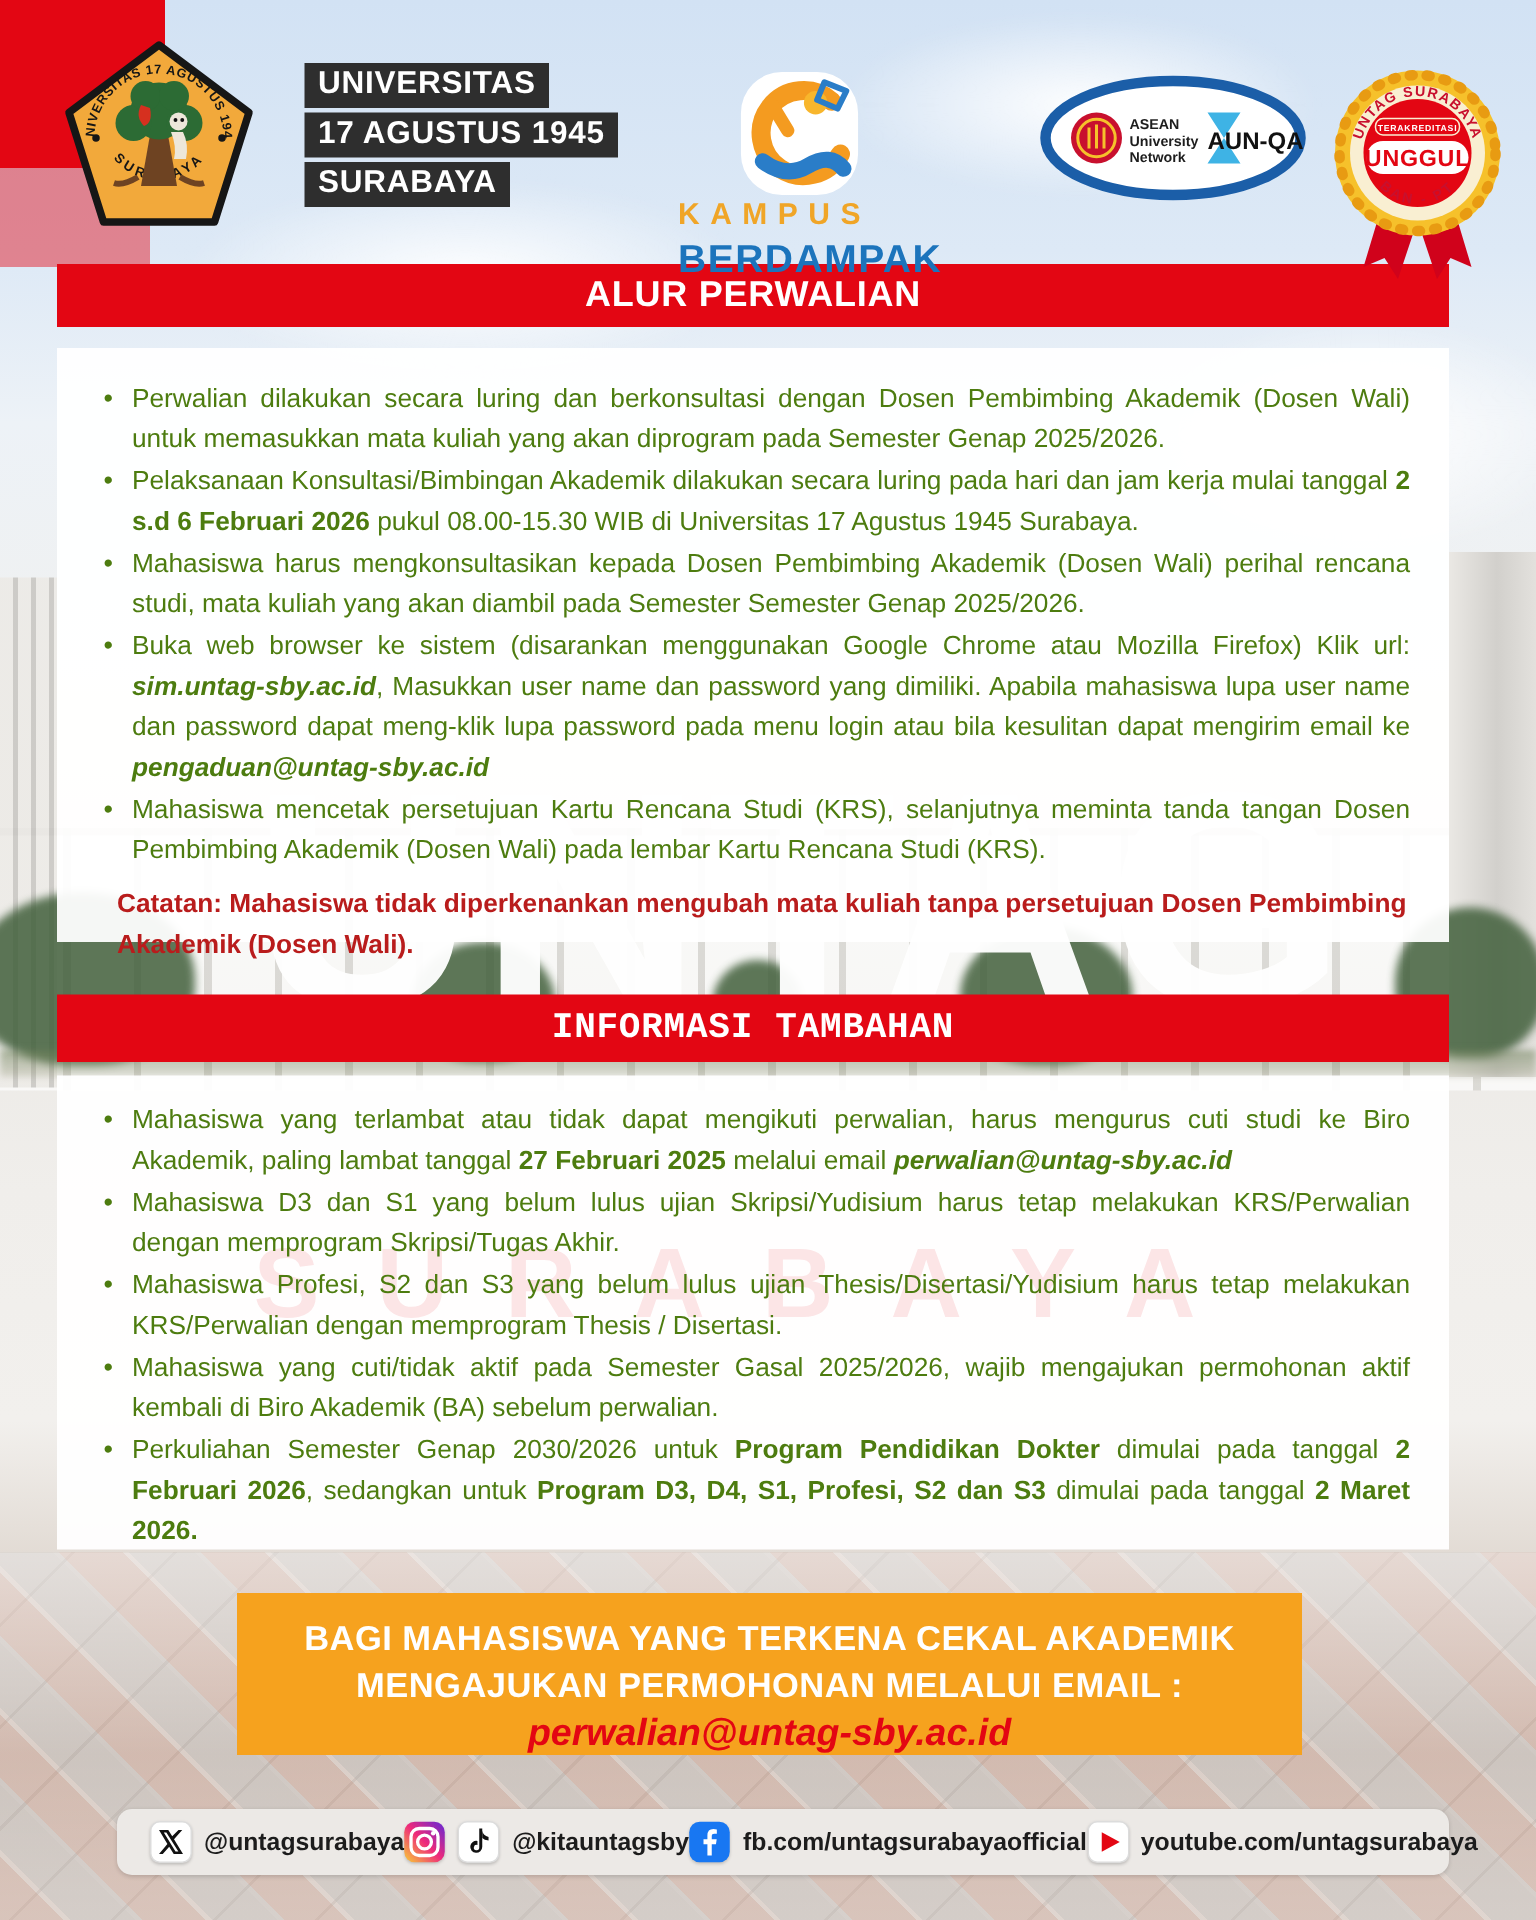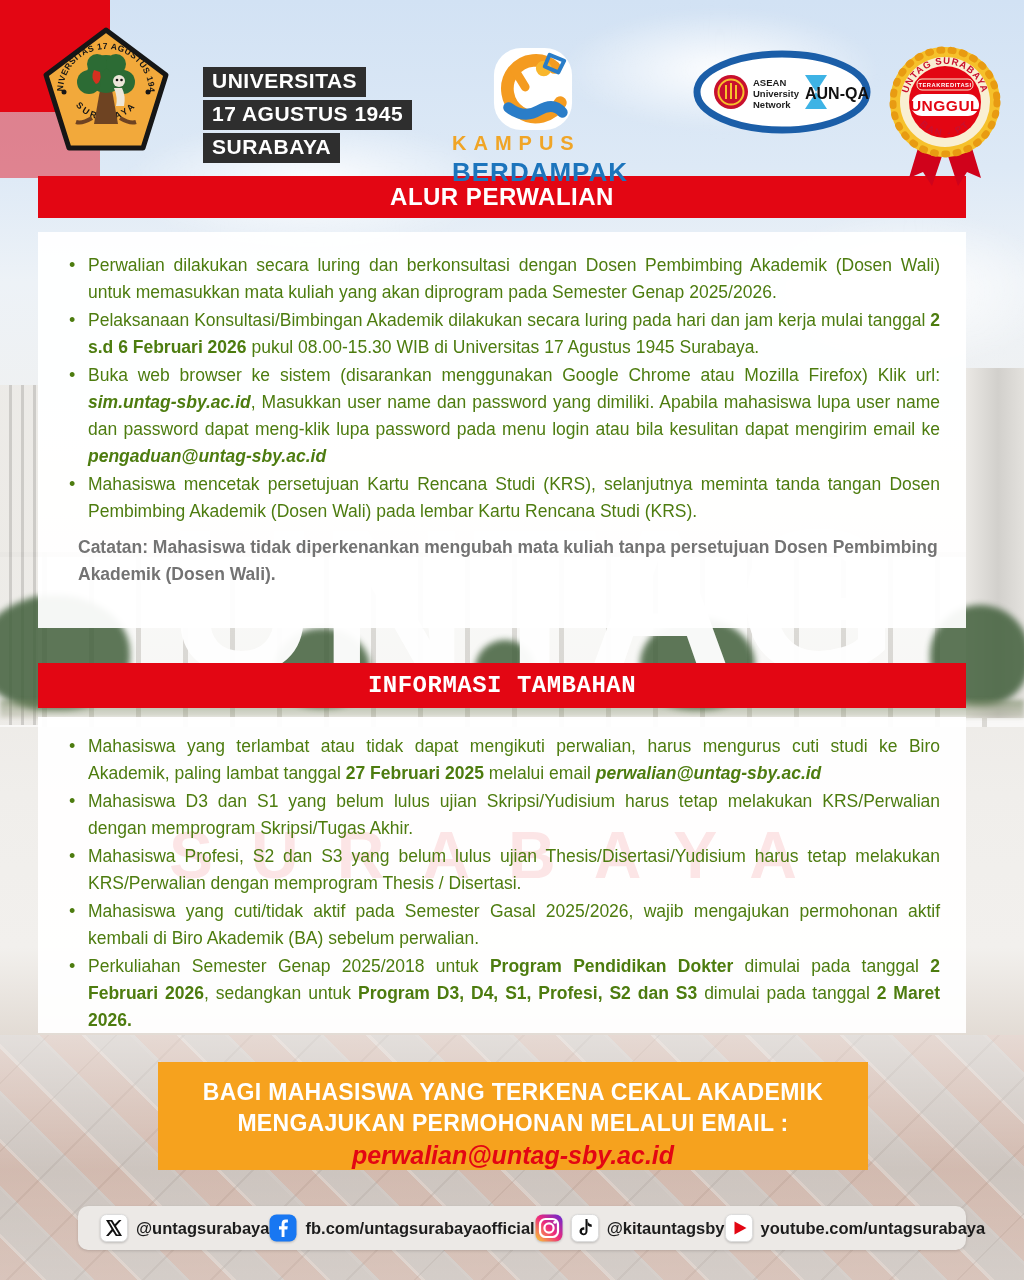--- a/index.html
+++ b/index.html
@@ -25,41 +25,41 @@
     background-image:
       linear-gradient(180deg,rgba(255,255,255,.55),rgba(255,255,255,.18) 55%,rgba(255,255,255,.3)),
       repeating-linear-gradient(45deg,rgba(172,102,76,.32) 0 30px,rgba(172,102,76,.08) 30px 33px,rgba(148,138,131,.3) 33px 64px,rgba(98,90,86,.14) 64px 67px),
       repeating-linear-gradient(-45deg,rgba(255,255,255,.12) 0 46px,rgba(120,110,104,.12) 46px 48px);}
   .wm-untag{position:absolute;z-index:1;left:168px;top:498px;width:720px;text-align:center;
     font-size:205px;line-height:1;font-weight:800;letter-spacing:4px;color:#ffffff;opacity:.96;}
   
   .hdr{position:absolute;z-index:3;}
   .corner-red{left:0;top:0;width:110px;height:112px;background:#E30613;}
   .corner-red2{left:0;top:112px;width:100px;height:66px;background:rgba(227,6,19,.45);}
-  .chips{left:175px;top:67px;padding-left:28px;}
+  .chips{left:175px;top:42px;padding-left:28px;}
   .chip{display:table;background:#2E2E2E;color:#fff;font-weight:700;font-size:21px;
     letter-spacing:.5px;padding:2px 9px 4px;margin-bottom:3px;white-space:nowrap;}
   .kb{left:438px;top:46px;display:flex;align-items:center;flex-direction:column;}
   .kb-text{margin-left:14px;}
   .kb-l1{color:#F0A527;font-weight:700;font-size:20px;letter-spacing:7px;}
   .kb-l2{color:#1C74BC;font-weight:800;font-size:26px;letter-spacing:1px;margin-top:2px;}
   
   .banner{position:absolute;z-index:2;left:38px;width:928px;background:#E30613;color:#fff;
     font-weight:800;text-align:center;letter-spacing:.5px;}
   .banner-1{top:176px;height:42px;line-height:42px;font-size:24px;}
   .banner-2{top:663px;height:45px;line-height:45px;font-size:24px;font-family:Liberation Mono, monospace;}
   .panel{position:absolute;z-index:2;left:38px;width:928px;background:rgba(255,255,255,.94);box-sizing:border-box;}
   .panel-1{top:232px;height:396px;padding:20px 26px 0 28px;}
   .panel-2{top:717px;height:316px;padding:16px 26px 0 28px;}
   .bullets{list-style:none;margin:0;padding:0;font-size:17.5px;line-height:27px;color:#4d7c0f;text-align:justify;}
   .bullets li{position:relative;padding-left:22px;margin-bottom:1px;}
   .bullets li::before{content:"\2022";position:absolute;left:3px;top:0;font-size:18px;}
   .bullets b{font-weight:700;}
   .bi{font-weight:700;font-style:italic;}
-  .note{font-weight:700;font-size:17.5px;line-height:27px;color:#737373;margin-top:9px;padding-left:12px;text-align:left;}
+  .note{font-weight:700;font-size:17.5px;line-height:27px;color:#b91c1c;margin-top:9px;padding-left:12px;text-align:left;}
   .wm-surabaya{position:absolute;left:0;top:100px;width:100%;text-align:center;
     font-size:66px;font-weight:800;letter-spacing:38px;color:rgba(227,6,19,.10);pointer-events:none;}
   
   .cta{position:absolute;z-index:2;left:158px;top:1062px;width:710px;height:108px;background:#F6A21E;
     box-sizing:border-box;padding-top:15px;text-align:center;color:#fff;font-weight:700;}
   .cta-line{font-size:23px;line-height:31px;letter-spacing:.3px;}
   .cta-email{font-size:25px;line-height:33px;font-weight:800;font-style:italic;color:#E30613;}
   
   .footer{position:absolute;z-index:2;left:78px;top:1206px;width:888px;height:44px;background:#ECE9E6;
     border-radius:10px;display:flex;justify-content:space-between;
@@ -176,60 +176,54 @@
     <text x="67" y="74.5" font-size="15.5" font-weight="bold" fill="#E30613" text-anchor="middle" letter-spacing="0.5">UNGGUL</text>
   </svg>
 
   <div class="banner banner-1">
     <span>ALUR PERWALIAN</span>
   </div>
   <div class="panel panel-1">
     <ul class="bullets">
       <li><span>Perwalian dilakukan secara luring dan berkonsultasi dengan Dosen Pembimbing Akademik (Dosen Wali) untuk memasukkan mata kuliah yang akan diprogram pada Semester Genap 2025/2026.</span></li>
       <li><span>Pelaksanaan Konsultasi/Bimbingan Akademik dilakukan secara luring pada hari dan jam kerja mulai tanggal </span><b>2 s.d 6 Februari 2026</b><span> pukul 08.00-15.30 WIB di Universitas 17 Agustus 1945 Surabaya.</span></li>
+      <li><span>Mahasiswa harus mengkonsultasikan kepada Dosen Pembimbing Akademik (Dosen Wali) perihal rencana studi, mata kuliah yang akan diambil pada Semester Semester Genap 2025/2026.</span></li>
       <li><span>Buka web browser ke sistem (disarankan menggunakan Google Chrome atau Mozilla Firefox) Klik url: </span><span class="bi">sim.untag-sby.ac.id</span><span>, Masukkan user name dan password yang dimiliki. Apabila mahasiswa lupa user name dan password dapat meng-klik lupa password pada menu login atau bila kesulitan dapat mengirim email ke </span><span class="bi">pengaduan@untag-sby.ac.id</span></li>
       <li><span>Mahasiswa mencetak persetujuan Kartu Rencana Studi (KRS), selanjutnya meminta tanda tangan Dosen Pembimbing Akademik (Dosen Wali) pada lembar Kartu Rencana Studi (KRS).</span></li>
     </ul>
     <div class="note">Catatan: Mahasiswa tidak diperkenankan mengubah mata kuliah tanpa persetujuan Dosen Pembimbing Akademik (Dosen Wali).</div>
   </div>
 
   <div class="banner banner-2">
     <span>INFORMASI TAMBAHAN</span>
   </div>
   <div class="panel panel-2">
     <div class="wm-surabaya">SURABAYA</div>
     <ul class="bullets" style="position:relative;">
       <li><span>Mahasiswa yang terlambat atau tidak dapat mengikuti perwalian, harus mengurus cuti studi ke Biro Akademik, paling lambat tanggal </span><b>27 Februari 2025</b><span> melalui email </span><span class="bi">perwalian@untag-sby.ac.id</span></li>
       <li><span>Mahasiswa D3 dan S1 yang belum lulus ujian Skripsi/Yudisium harus tetap melakukan KRS/Perwalian dengan memprogram Skripsi/Tugas Akhir.</span></li>
       <li><span>Mahasiswa Profesi, S2 dan S3 yang belum lulus ujian Thesis/Disertasi/Yudisium harus tetap melakukan KRS/Perwalian dengan memprogram Thesis / Disertasi.</span></li>
       <li><span>Mahasiswa yang cuti/tidak aktif pada Semester Gasal 2025/2026, wajib mengajukan permohonan aktif kembali di Biro Akademik (BA) sebelum perwalian.</span></li>
-      <li><span>Perkuliahan Semester Genap 2025/2018 untuk </span><b>Program Pendidikan Dokter</b><span> dimulai pada tanggal </span><b>2 Februari 2026</b><span>, sedangkan untuk </span><b>Program D3, D4, S1, Profesi, S2 dan S3</b><span> dimulai pada tanggal </span><b>2 Maret 2026.</b></li>
+      <li><span>Perkuliahan Semester Genap 2030/2026 untuk </span><b>Program Pendidikan Dokter</b><span> dimulai pada tanggal </span><b>2 Februari 2026</b><span>, sedangkan untuk </span><b>Program D3, D4, S1, Profesi, S2 dan S3</b><span> dimulai pada tanggal </span><b>2 Maret 2026.</b></li>
     </ul>
   </div>
 
   <div class="cta">
     <div class="cta-line">BAGI MAHASISWA YANG TERKENA CEKAL AKADEMIK</div>
     <div class="cta-line">MENGAJUKAN PERMOHONAN MELALUI EMAIL :</div>
     <div class="cta-email">perwalian@untag-sby.ac.id</div>
   </div>
 
   <div class="footer">
     <div class="social">
       <svg width="28" height="28" viewBox="0 0 28 28">
         <rect x="0.5" y="0.5" width="27" height="27" rx="6" fill="#ffffff" stroke="#dcdcdc"></rect>
         <path d="M6,6 L12.2,6 L14.8,10.2 L19,6 L21.5,6 L16,12.1 L22,22 L15.8,22 L12.8,17.2 L8.5,22 L6,22 L11.6,15.3 Z M9.2,7.6 L17,20.4 L18.9,20.4 L10.9,7.6 Z" fill="#111"></path>
       </svg>
       <span>@untagsurabaya</span>
-    </div>
-    <div class="social">
-      <svg width="28" height="28" viewBox="0 0 28 28">
-        <rect x="0.5" y="0.5" width="27" height="27" rx="7" fill="#1877F2"></rect>
-        <path d="M15.5,23 L15.5,15.5 L18.3,15.5 L18.8,12.2 L15.5,12.2 L15.5,10.1 q0,-1.6 1.7,-1.6 L18.9,8.5 L18.9,5.6 q-1.1,-0.2 -2.3,-0.2 q-4,0 -4,4.3 L12.6,12.2 L10,12.2 L10,15.5 L12.6,15.5 L12.6,23 Z" fill="#fff"></path>
-      </svg>
-      <span>fb.com/untagsurabayaofficial</span>
     </div>
     <div class="social">
       <svg width="28" height="28" viewBox="0 0 28 28">
         <defs>
             <linearGradient id="ig" x1="0" y1="1" x2="1" y2="0">
           <stop offset="0" stop-color="#F9CE34"></stop>
               <stop offset="0.5" stop-color="#EE2A7B"></stop>
               <stop offset="1" stop-color="#6228D7"></stop>
         </linearGradient>
           </defs>
@@ -240,20 +234,27 @@
       </svg>
       <svg width="28" height="28" viewBox="0 0 28 28">
         <rect x="0.5" y="0.5" width="27" height="27" rx="6" fill="#ffffff" stroke="#dcdcdc"></rect>
         <path d="M16.5,5 L16.5,17.2 a4,4 0 1 1 -3.2,-3.9 L13.3,16 a1.8,1.8 0 1 0 1.2,1.7 L14.5,5 Z" fill="#111"></path>
         <path d="M16.5,6.5 q0.6,3.4 4.2,4.1 l0,2.4 q-2.8,-0.2 -4.2,-1.7 Z" fill="#111"></path>
       </svg>
       <span>@kitauntagsby</span>
     </div>
     <div class="social">
       <svg width="28" height="28" viewBox="0 0 28 28">
+        <rect x="0.5" y="0.5" width="27" height="27" rx="7" fill="#1877F2"></rect>
+        <path d="M15.5,23 L15.5,15.5 L18.3,15.5 L18.8,12.2 L15.5,12.2 L15.5,10.1 q0,-1.6 1.7,-1.6 L18.9,8.5 L18.9,5.6 q-1.1,-0.2 -2.3,-0.2 q-4,0 -4,4.3 L12.6,12.2 L10,12.2 L10,15.5 L12.6,15.5 L12.6,23 Z" fill="#fff"></path>
+      </svg>
+      <span>fb.com/untagsurabayaofficial</span>
+    </div>
+    <div class="social">
+      <svg width="28" height="28" viewBox="0 0 28 28">
         <rect x="0.5" y="0.5" width="27" height="27" rx="6" fill="#ffffff" stroke="#dcdcdc"></rect>
         <path d="M9.5,7.5 L21.5,14 L9.5,20.5 Z" fill="#E30613"></path>
       </svg>
       <span>youtube.com/untagsurabaya</span>
     </div>
   </div>
 
 </div>
 
 </body></html>

